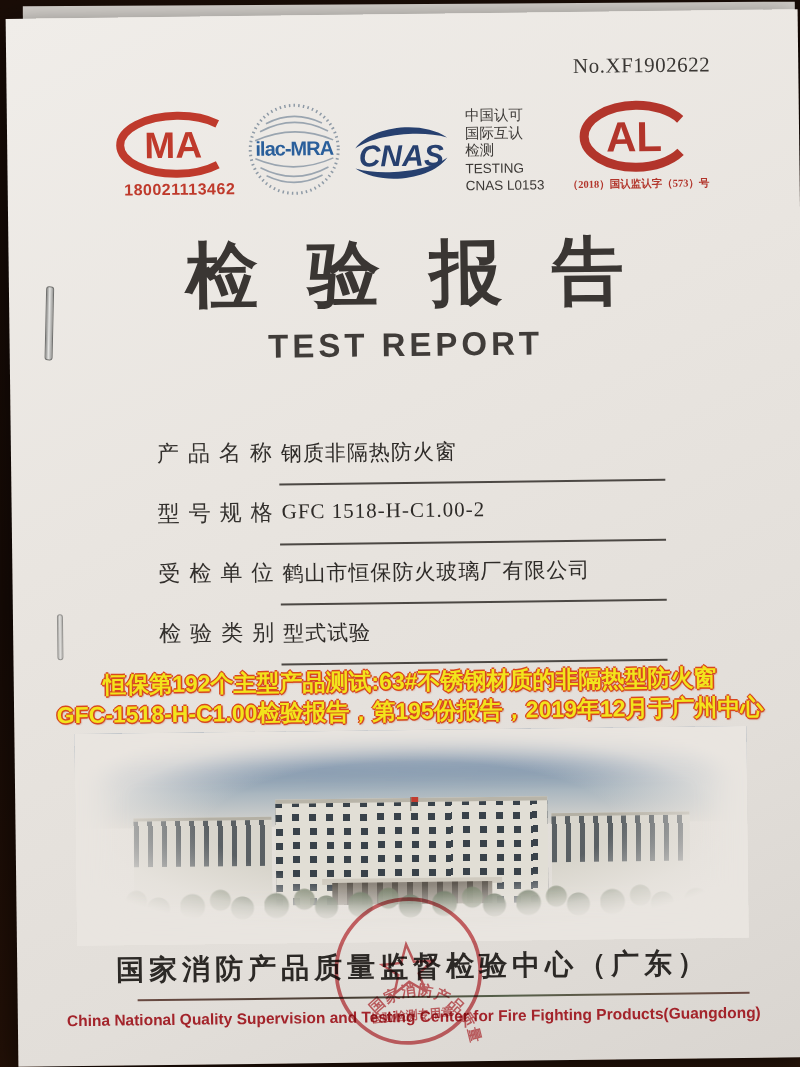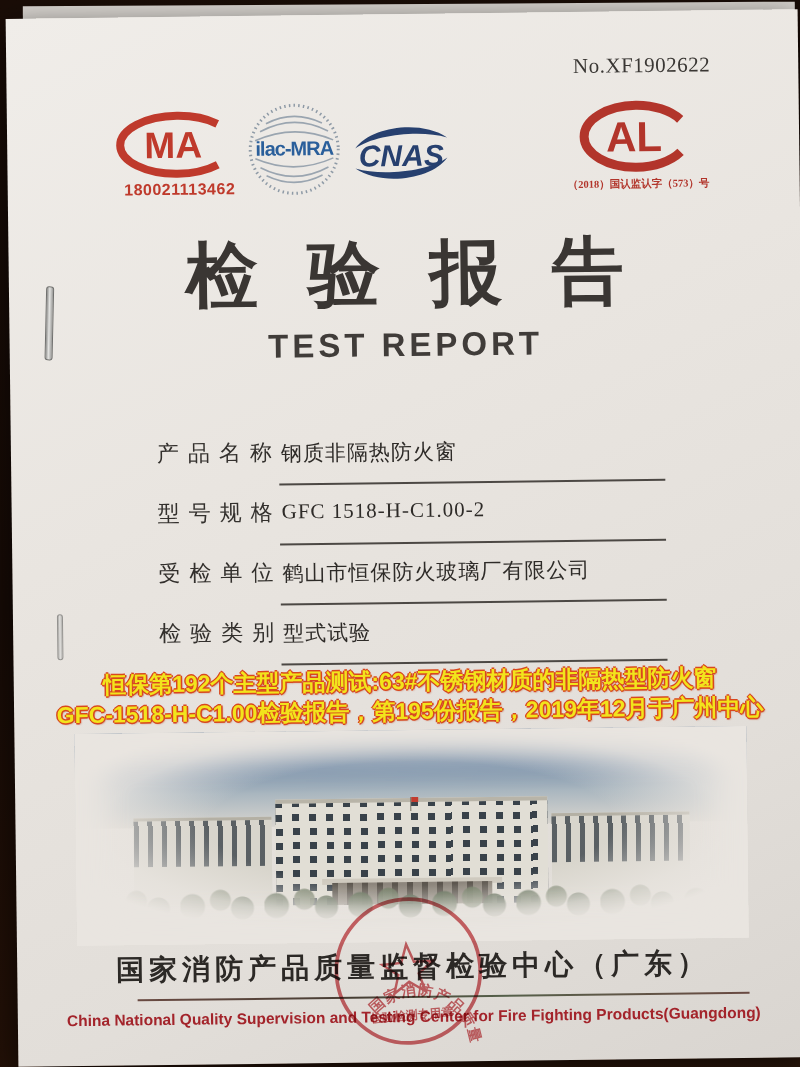--- a/index.html
+++ b/index.html
@@ -125,20 +125,27 @@
     <path d="M20,74 Q48,88 76,74" fill="none" stroke="#9aa5b0" stroke-width="1.6"></path>
     <text x="48" y="54" text-anchor="middle" font-family="Liberation Sans, sans-serif" font-size="20" font-weight="bold" fill="#2a5f9b" letter-spacing="-1">ilac-MRA</text>
   </svg>
 
   <svg class="logo logo-cnas" width="100" height="62" viewBox="0 0 100 62">
     <path d="M4,26 C20,4 70,-2 96,16 C70,8 24,12 4,26 Z" fill="#27406f"></path>
     <path d="M4,46 C30,54 76,50 96,36 C80,58 30,64 4,46 Z" fill="#27406f"></path>
     <text x="50" y="44" text-anchor="middle" font-family="Liberation Sans, sans-serif" font-size="30" font-weight="bold" font-style="italic" fill="#27406f">CNAS</text>
   </svg>
 
+  <div class="accred">
+    <div>中国认可</div>
+    <div>国际互认</div>
+    <div>检测</div>
+    <div class="lat">TESTING</div>
+    <div class="lat">CNAS L0153</div>
+  </div>
 
   <svg class="logo logo-cal" width="120" height="76" viewBox="0 0 120 76">
     <ellipse cx="58" cy="37" rx="52" ry="31" fill="none" stroke="#b2352b" stroke-width="9" pathLength="100" stroke-dasharray="86 14" stroke-dashoffset="93"></ellipse>
     <text x="56" y="52" text-anchor="middle" font-family="Liberation Sans, sans-serif" font-size="42" font-weight="bold" fill="#b2352b">AL</text>
   </svg>
   <div class="cal-note">（2018）国认监认字（573）号</div>
 
   <div class="title-cn">检验报告</div>
   <div class="title-en">TEST REPORT</div>
 

